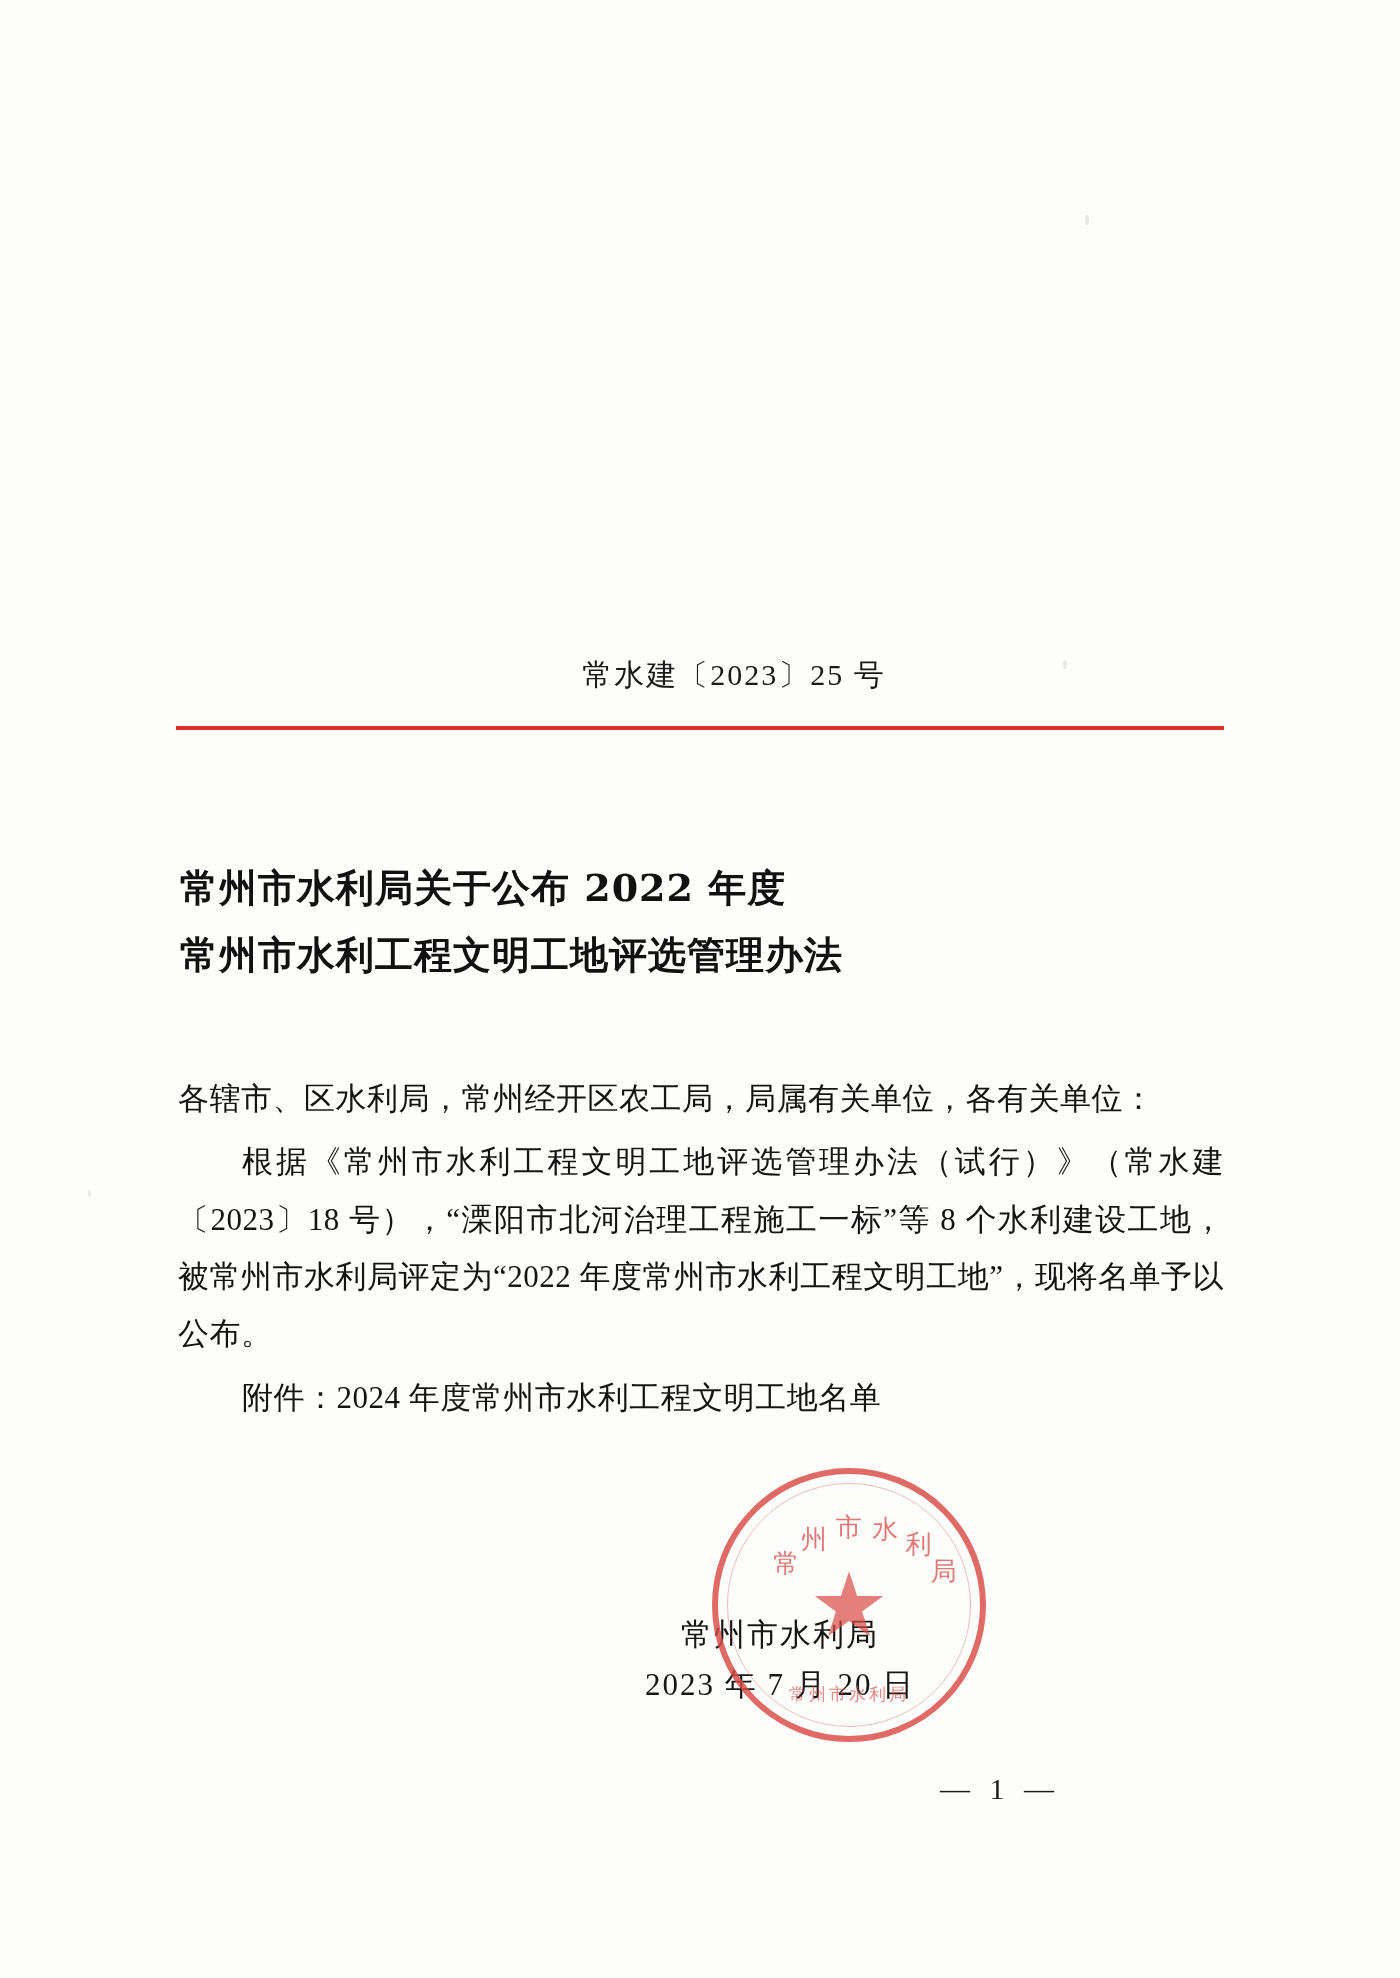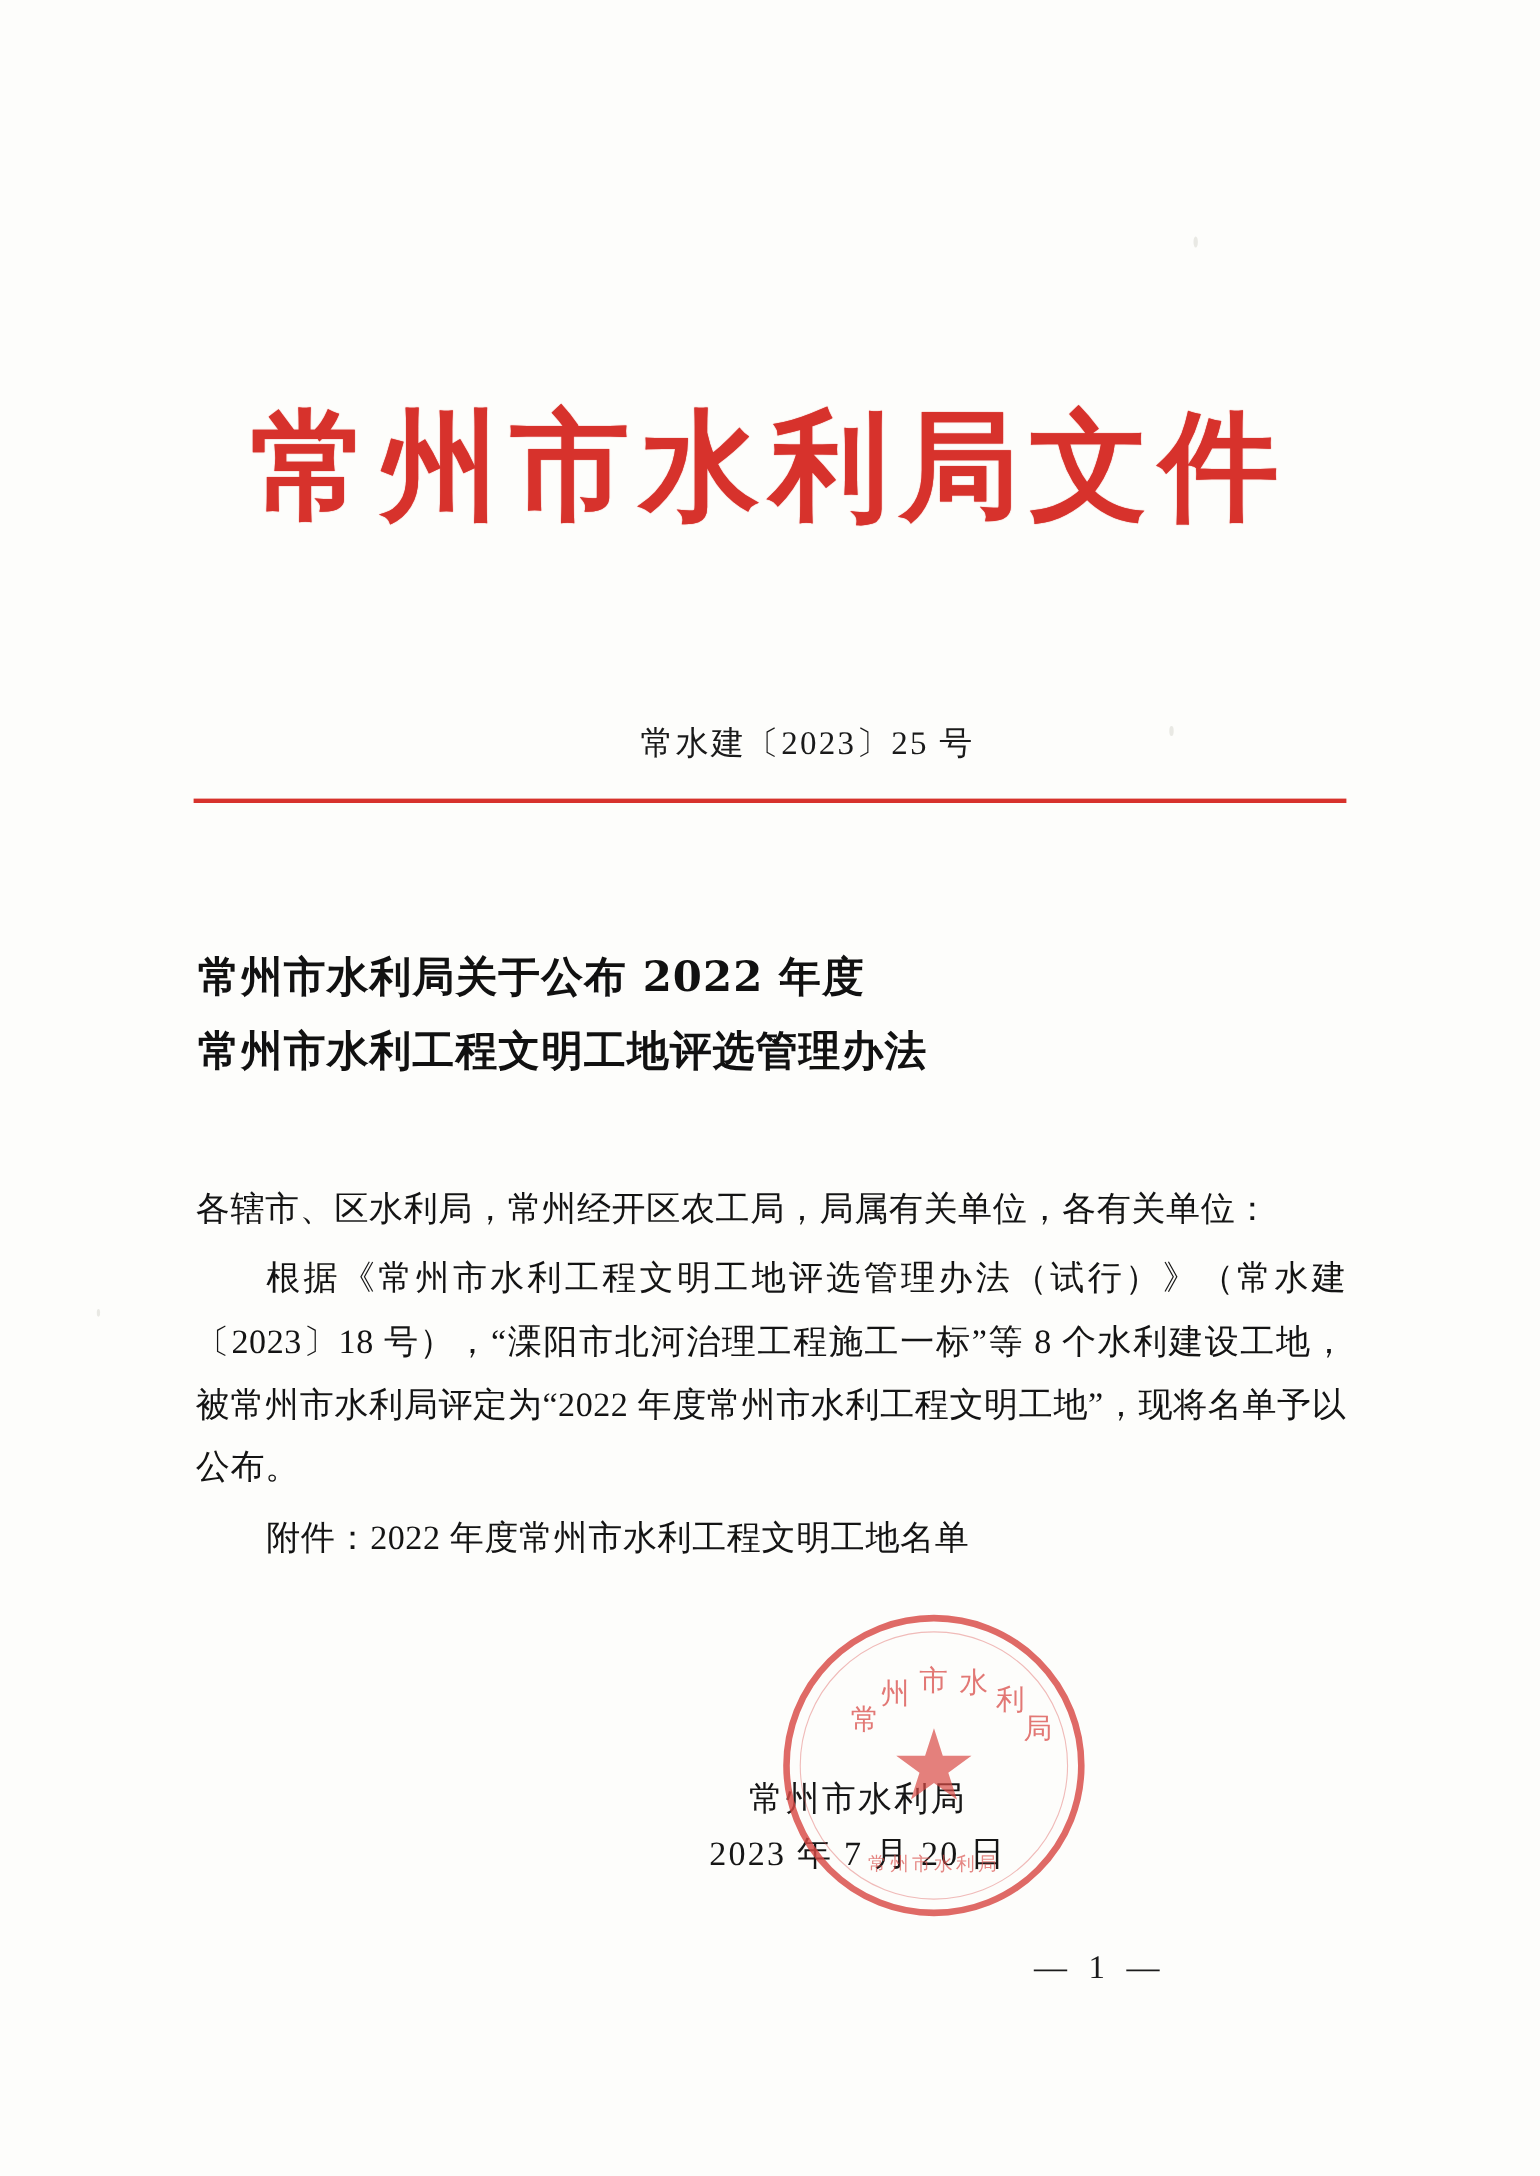--- a/index.html
+++ b/index.html
@@ -200,37 +200,34 @@
 </style>
 </head>
 <body>
 
 <div class="page">
 
   <div class="paper-speck" style="top:215px;left:1085px;width:4px;height:10px;"></div>
   <div class="paper-speck" style="top:660px;left:1063px;width:4px;height:9px;"></div>
   <div class="paper-speck" style="top:1190px;left:88px;width:3px;height:7px;"></div>
 
-  <div class="masthead">
-    <div class="masthead-title">常州市水利局文件</div>
-  </div>
 
   <div class="doc-number">常水建〔2023〕25 号</div>
 
   <div class="red-rule"></div>
 
   <div class="doc-title">
     <span class="line">常州市水利局关于公布 2022 年度</span>
     <span class="line">常州市水利工程文明工地评选管理办法</span>
   </div>
 
   <div class="body-text">
     <p>各辖市、区水利局，常州经开区农工局，局属有关单位，各有关单位：</p>
     <p class="indent">根据《常州市水利工程文明工地评选管理办法（试行）》（常水建〔2023〕18 号），“溧阳市北河治理工程施工一标”等 8 个水利建设工地，被常州市水利局评定为“2022 年度常州市水利工程文明工地”，现将名单予以公布。</p>
-    <p class="indent para-gap">附件：2022 年度常州市水利工程文明工地名单</p>
+    <p class="indent para-gap">附件：2024 年度常州市水利工程文明工地名单</p>
   </div>
 
   <div class="seal">
     <div class="seal-arc-text">
       <span style="transform: rotate(-52deg) translate(0,-96px) rotate(52deg);">常</span>
       <span style="transform: rotate(-30deg) translate(0,-96px) rotate(30deg);">州</span>
       <span style="transform: rotate(-8deg) translate(0,-96px) rotate(8deg);">市</span>
       <span style="transform: rotate(14deg) translate(0,-96px) rotate(-14deg);">水</span>
       <span style="transform: rotate(36deg) translate(0,-96px) rotate(-36deg);">利</span>
       <span style="transform: rotate(58deg) translate(0,-96px) rotate(-58deg);">局</span>

